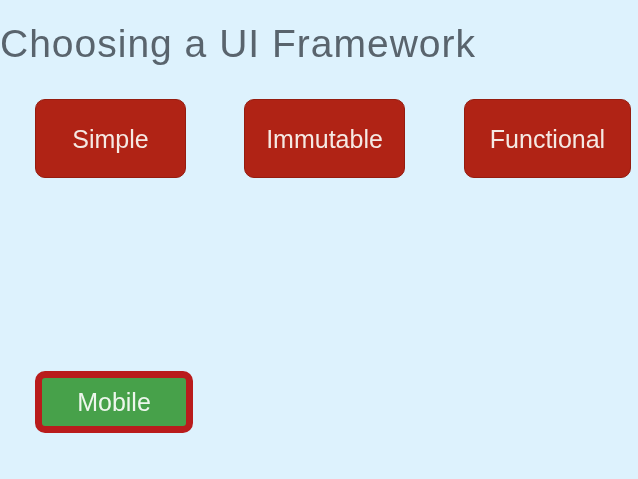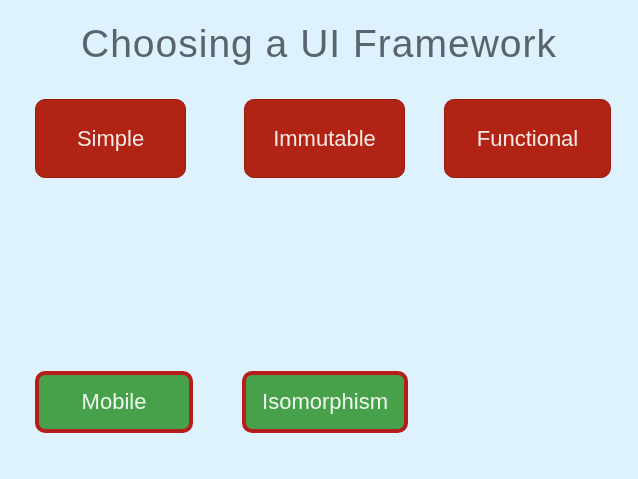--- a/index.html
+++ b/index.html
@@ -17,57 +17,57 @@
   .slide {
     position: absolute;
     inset: 0;
   }
   .slide-title {
     position: absolute;
     top: 22px;
     left: 0;
     width: 100%;
     margin: 0;
-    text-align: center;
+    text-align: left;
     font-size: 39px;
     font-weight: 300;
     letter-spacing: 1px;
     color: #59646d;
   }
   .box {
     position: absolute;
     border-radius: 10px;
     display: flex;
     flex-direction: column;
     align-items: center;
     justify-content: center;
     text-align: center;
     font-weight: 300;
-    font-size: 22px;
+    font-size: 25px;
     line-height: 28px;
   }
   .box.red {
     top: 99px;
     height: 79px;
     background: #b02315;
     border: 1px solid #951c0f;
     color: #f5e9e3;
     box-sizing: border-box;
   }
   .box.green {
     top: 371px;
     height: 62px;
     background: #47a14a;
-    border: 4px solid #b91c1c;
+    border: 7px solid #b91c1c;
     color: #edf6ec;
     box-sizing: border-box;
   }
   .box.r1 { left: 35px;  width: 151px; }
   .box.r2 { left: 244px; width: 161px; }
-  .box.r3 { left: 444px; width: 167px; }
+  .box.r3 { left: 464px; width: 167px; }
   .box.g1 { left: 35px;  width: 158px; }
   .box.g2 { left: 242px; width: 166px; }
 </style>
 </head>
 <body>
 
 <div class="slide">
 
   <h1 class="slide-title">Choosing a UI Framework</h1>
 
@@ -80,17 +80,14 @@
   </div>
 
   <div class="box red r3">
     <span>Functional</span>
   </div>
 
   <div class="box green g1">
     <span>Mobile</span>
   </div>
 
-  <div class="box green g2">
-    <span>Isomorphism</span>
-  </div>
 
 </div>
 
 </body></html>

